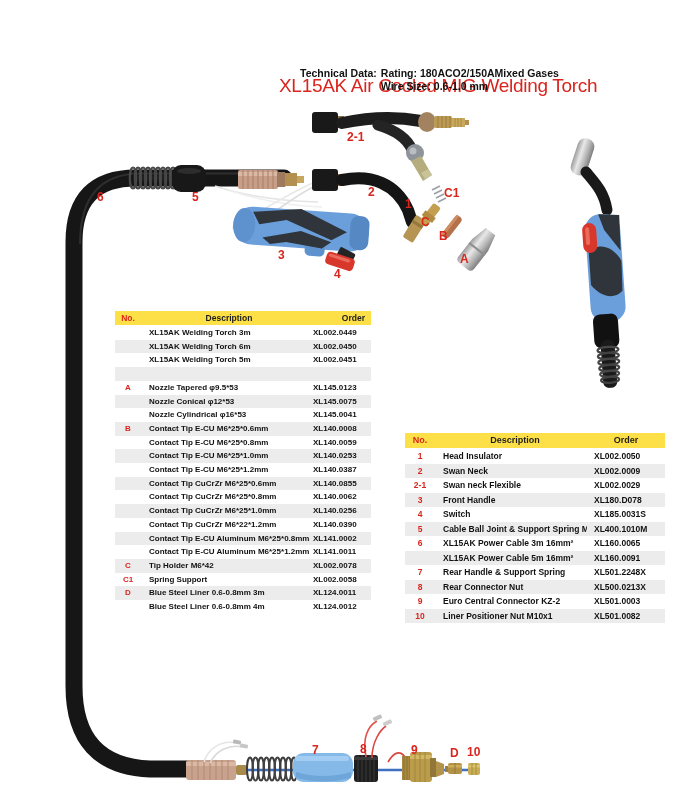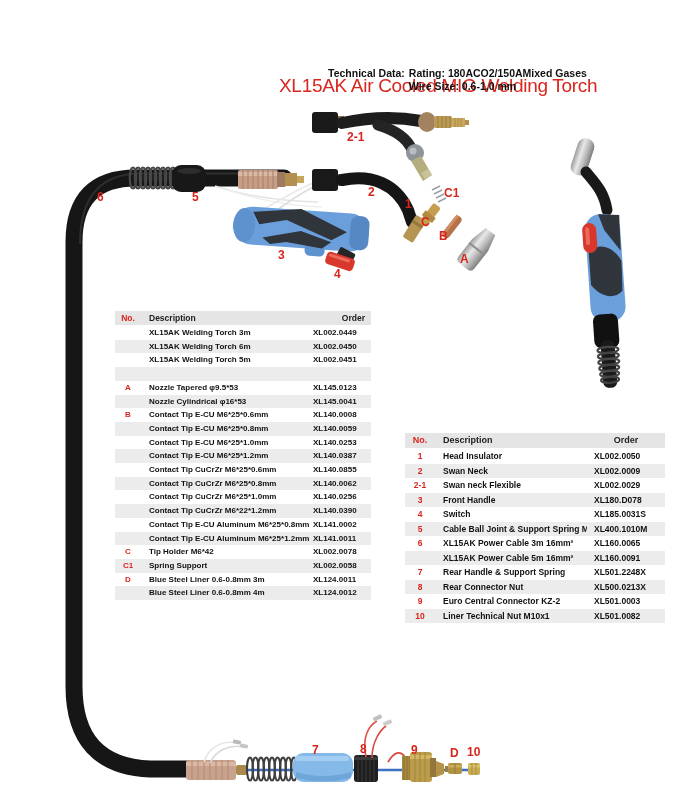--- a/index.html
+++ b/index.html
@@ -5,42 +5,42 @@
   html,body{margin:0;padding:0;}
   body{
     width:686px;height:812px;background:#ffffff;position:relative;overflow:hidden;
     font-family:"Liberation Sans",sans-serif;
   }
   #page-title{
     position:absolute;left:279px;top:36px;width:320px;
     font-size:19px;letter-spacing:-0.3px;color:#d9251d;white-space:nowrap;margin-top:39px;
   }
   #tech{
-    position:absolute;left:328px;top:67px;display:flex;gap:4px;
+    position:absolute;left:300px;top:67px;display:flex;gap:4px;
     font-size:10.5px;font-weight:bold;color:#111;
   }
   #tech .lines div{line-height:12.6px;white-space:nowrap;}
   .callout{
     position:absolute;color:#d9251d;font-weight:bold;font-size:12px;line-height:12px;
     white-space:nowrap;
   }
   svg#illustration{position:absolute;left:0;top:0;}
   table.pt{
     position:absolute;border-collapse:collapse;table-layout:fixed;
   }
   table.pt th{
-    background:#e5e5e5;color:#1d1d1d;font-weight:bold;text-align:left;
+    background:#fde047;color:#1d1d1d;font-weight:bold;text-align:left;
     padding:0;border-bottom:1.5px solid #fff;
   }
   table.pt td{padding:0;overflow:hidden;white-space:nowrap;color:#111;font-weight:bold;}
   table.pt tbody tr:nth-child(even){background:#ececec;}
   table.pt .c-no{text-align:center;color:#d9251d;}
   table.pt .c-desc{padding-left:8px;}
   table.pt .c-ord{padding-left:4px;}
-  table.pt th.c-desc{padding-left:8px;}
+  table.pt th.c-desc{padding-left:8px;text-align:center;}
   #left-table{left:115px;top:311px;width:256px;font-size:8px;}
   #left-table th{height:14px;line-height:14px;font-size:8.5px;}
   #left-table td{height:13.7px;line-height:13.7px;}
   #left-table th.c-ord{text-align:right;padding-right:6px;}
   #right-table{left:405px;top:433px;width:260px;font-size:8.5px;}
   #right-table th{height:15px;line-height:15px;font-size:9px;}
   #right-table td{height:14.5px;line-height:14.5px;}
   #right-table th.c-ord{text-align:center;padding-left:0;}
   #right-table .c-ord{padding-left:7px;}
 </style>
@@ -311,20 +311,25 @@
         <td class="c-desc"></td>
         <td class="c-ord"></td>
       </tr>
 
       <tr>
         <td class="c-no">A</td>
         <td class="c-desc">Nozzle Tapered φ9.5*53</td>
         <td class="c-ord">XL145.0123</td>
       </tr>
 
+      <tr>
+        <td class="c-no"></td>
+        <td class="c-desc">Nozzle Conical φ12*53</td>
+        <td class="c-ord">XL145.0075</td>
+      </tr>
 
       <tr>
         <td class="c-no"></td>
         <td class="c-desc">Nozzle Cylindrical φ16*53</td>
         <td class="c-ord">XL145.0041</td>
       </tr>
 
       <tr>
         <td class="c-no">B</td>
         <td class="c-desc">Contact Tip E-CU M6*25*0.6mm</td>
@@ -491,17 +496,17 @@
       </tr>
 
       <tr>
         <td class="c-no">9</td>
         <td class="c-desc">Euro Central Connector KZ-2</td>
         <td class="c-ord">XL501.0003</td>
       </tr>
 
       <tr>
         <td class="c-no">10</td>
-        <td class="c-desc">Liner Technical Nut M10x1</td>
+        <td class="c-desc">Liner Positioner Nut M10x1</td>
         <td class="c-ord">XL501.0082</td>
       </tr>
     </tbody>
 </table>
 
 </body></html>

